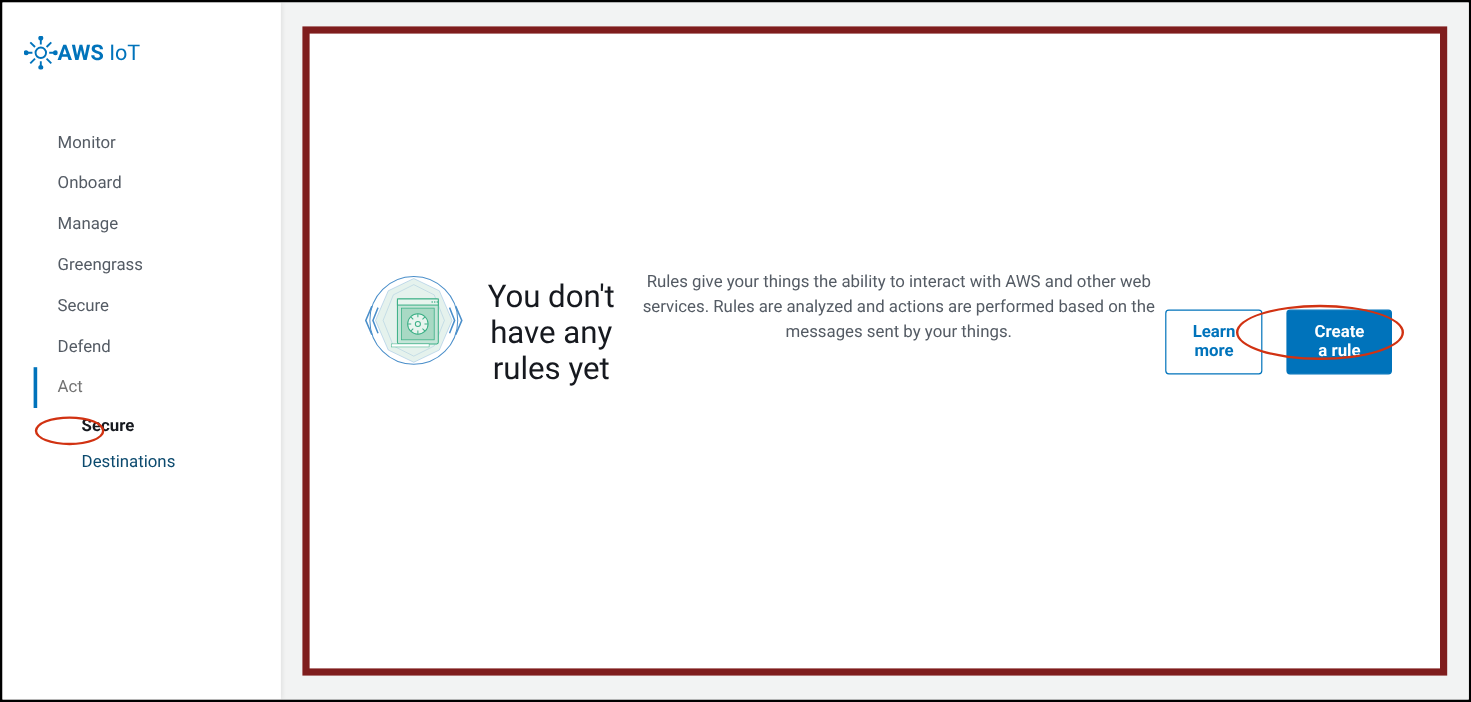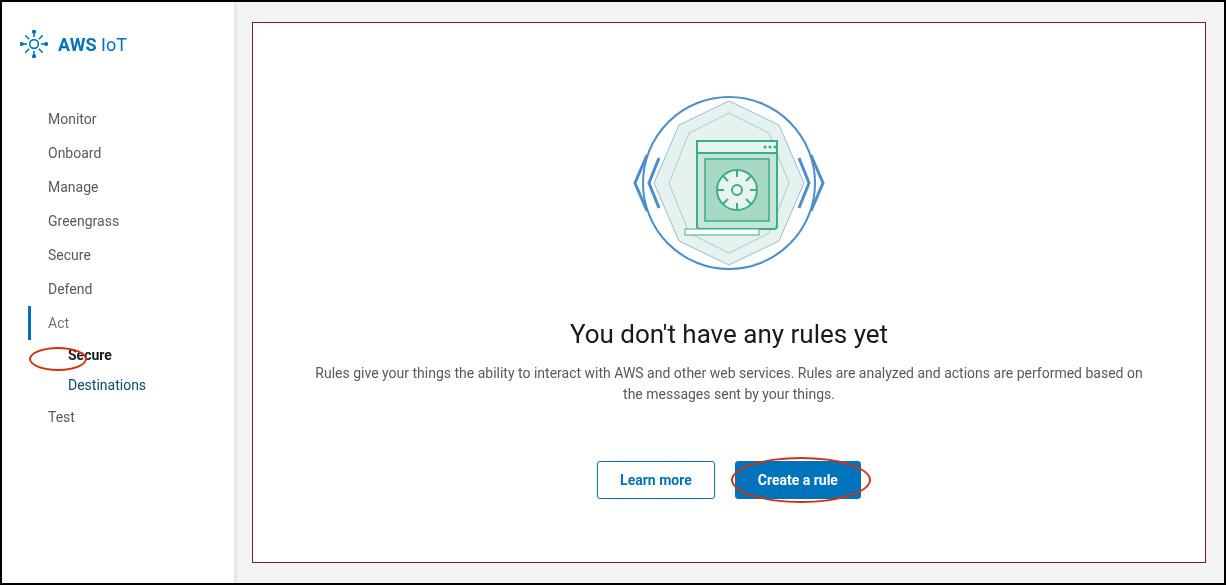--- a/index.html
+++ b/index.html
@@ -26,21 +26,20 @@
       display: flex;
       flex-direction: column;
       padding: 0;
       position: relative;
       z-index: 2;
     }
     .sidebar-header {
       display: flex;
       align-items: center;
       padding: 28px 8px 24px 18px;
-      gap: 10px;
     }
     .aws-iot-icon {
       width: 28px;
       height: 28px;
       flex-shrink: 0;
     }
     .sidebar-title {
       color: #0073bb;
       font-size: 18px;
       font-weight: 700;
@@ -88,26 +87,26 @@
       top: 345px;
       pointer-events: none;
     }
     .main-area {
       flex: 1;
       background: #f2f3f3;
       padding: 20px 18px;
     }
     .content-card {
       background: #fff;
-      border: 1px solid #7f1d1d;
+      border: 6px solid #7f1d1d;
       height: 100%;
       display: flex;
-      flex-direction: column;
+      flex-direction: row;
       align-items: center;
-      padding: 60px 40px 44px 40px;
+      padding: 28px 40px 44px 40px;
     }
     .illustration {
       width: 220px;
       height: 200px;
       margin-bottom: 36px;
     }
     .empty-title {
       font-size: 26px;
       color: #16191f;
       font-weight: 400;
@@ -189,21 +188,20 @@
     <nav class="sidebar-nav">
       <a class="nav-item">Monitor</a>
       <a class="nav-item">Onboard</a>
       <a class="nav-item">Manage</a>
       <a class="nav-item">Greengrass</a>
       <a class="nav-item">Secure</a>
       <a class="nav-item">Defend</a>
       <a class="nav-item active">Act</a>
       <a class="nav-subitem selected">Secure</a>
       <a class="nav-subitem">Destinations</a>
-      <a class="nav-item">Test</a>
     </nav>
 
     <div class="annotation-oval-rules"></div>
   </aside>
 
   <main class="main-area">
     <div class="content-card">
       <svg class="illustration" viewBox="0 0 220 200">
         <circle cx="110" cy="100" r="86" fill="none" stroke="#4b8fca" stroke-width="2"></circle>
         <polygon points="110,18 160,42 185,100 160,158 110,182 60,158 35,100 60,42" fill="#d4ebe2" opacity="0.6" stroke="#4b8fca" stroke-width="1"></polygon>

